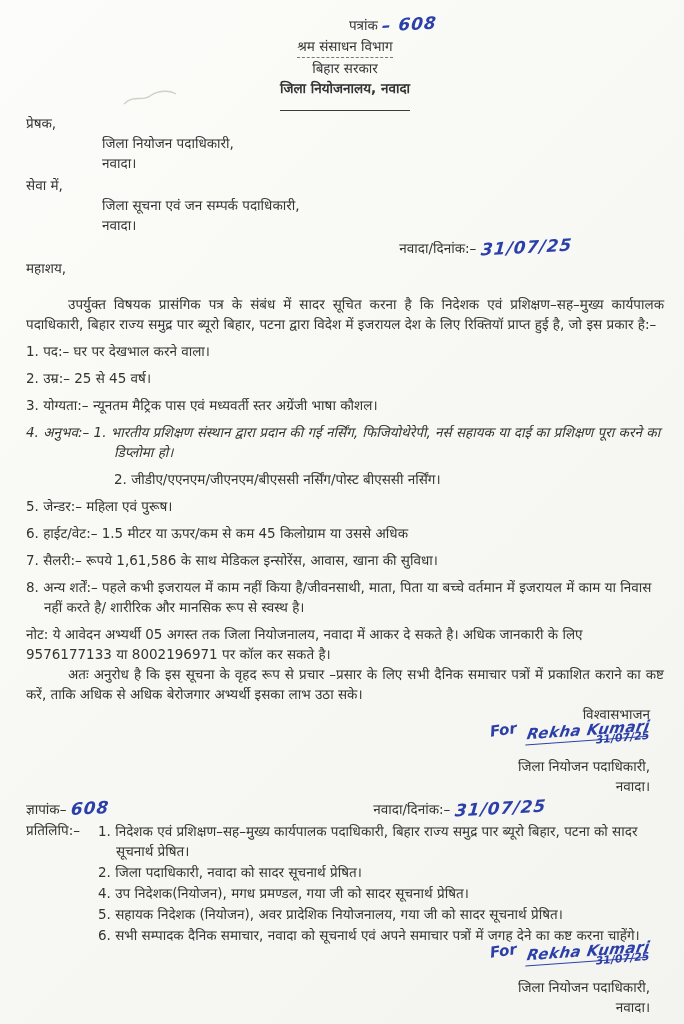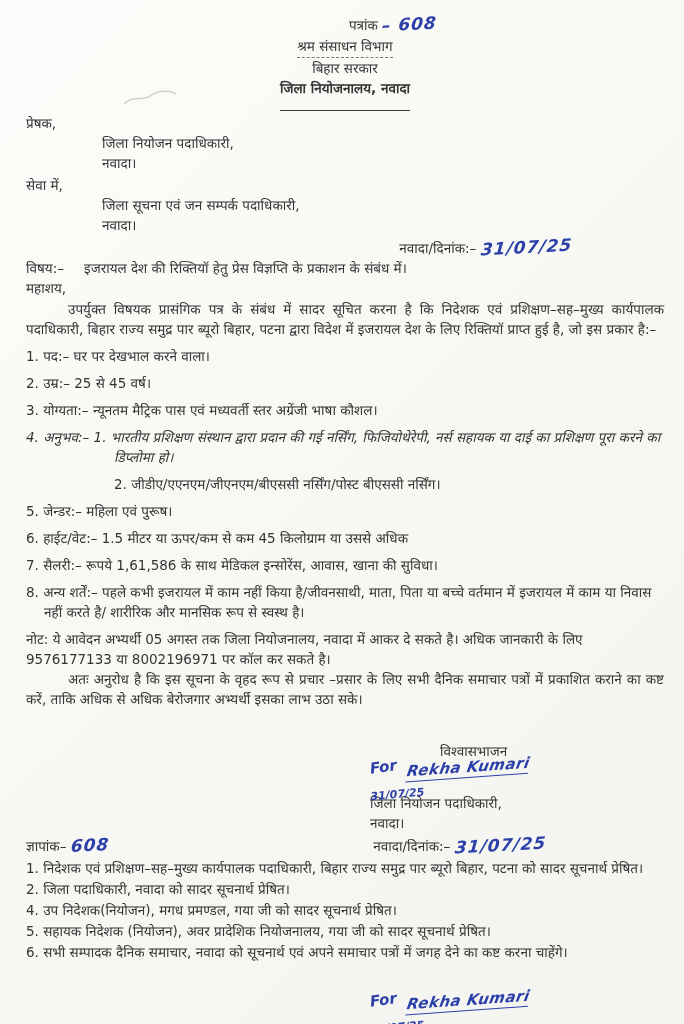--- a/index.html
+++ b/index.html
@@ -28,27 +28,27 @@
   }
   .hand-big { font-size: 17px; }
   .office-title { display:inline-block; border-bottom: 1.5px solid #3a3a3a; padding-bottom: 12px; font-weight: 600; }
   .dept-title { display:inline-block; border-bottom: 1px dashed rgba(50,50,50,.65); padding-bottom: 1px; }
   .addr-label { margin-top: 2px; }
   .addr-line { padding-left: 76px; }
   .dateline { text-align: right; padding-right: 92px; margin-top: 2px; }
   .flexrow { display: flex; }
   .sub-label { width: 58px; flex-shrink: 0; }
   .sub-text { flex: 1; }
-  .body-para { text-indent: 42px; text-align: justify; margin-top: 1px; }
+  .body-para { text-indent: 42px; text-align: justify; margin-top: 16px; }
   .item { margin-top: 7px; }
   .item-exp { padding-left: 88px; text-indent: -88px; font-style: italic; }
   .item-exp-sub { padding-left: 88px; }
   .item-wrap { padding-left: 18px; text-indent: -18px; }
   .closing-para { text-indent: 42px; text-align: justify; }
-  .sigblock { width: 280px; margin-left: auto; margin-right: 14px; text-align: left; margin-top: 32px; }
+  .sigblock { width: 280px; margin-left: auto; margin-right: 14px; text-align: right; }
   .sigblock .trust { padding-left: 70px; }
   .script-row { margin-top: -4px; margin-bottom: -2px; white-space: nowrap; }
   .script-for { display:inline-block; color:#2b3fa8; font-style: italic; font-weight:700; font-size:15px; transform: rotate(-8deg); margin-right: 10px; }
   .script-name {
     display:inline-block; color:#2b3fa8; font-style: italic; font-weight:700; font-size:15px;
     transform: rotate(-4deg) skewX(-14deg);
     border-bottom: 1.5px solid #2b3fa8;
     letter-spacing: .5px;
   }
   .script-date { display:block; color:#2b3fa8; font-style: italic; font-size:11px; font-weight:600; transform: rotate(-5deg); margin-top:-3px; }
@@ -81,24 +81,20 @@
   <div class="addr-line">नवादा।</div>
   <div class="addr-label">सेवा में,</div>
   <div class="addr-line">जिला सूचना एवं जन सम्पर्क पदाधिकारी,</div>
   <div class="addr-line">नवादा।</div>
 
   <div class="dateline">
     <span>नवादा/दिनांक:–</span>
     <span class="hand hand-big">31/07/25</span>
   </div>
 
-  <div class="flexrow">
-    <span class="sub-label">विषय:–</span>
-    <span class="sub-text">इजरायल देश की रिक्तियॉ हेतु प्रेस विज्ञप्ति के प्रकाशन के संबंध में।</span>
-  </div>
 
   <div>महाशय,</div>
   <div class="body-para">उपर्युक्त विषयक प्रासंगिक पत्र के संबंध में सादर सूचित करना है कि निदेशक एवं प्रशिक्षण–सह–मुख्य कार्यपालक पदाधिकारी, बिहार राज्य समुद्र पार ब्यूरो बिहार, पटना द्वारा विदेश में इजरायल देश के लिए रिक्तियॉ प्राप्त हुई है, जो इस प्रकार है:–</div>
 
   <div class="item">1. पद:– घर पर देखभाल करने वाला।</div>
   <div class="item">2. उम्र:– 25 से 45 वर्ष।</div>
   <div class="item">3. योग्यता:– न्यूनतम मैट्रिक पास एवं मध्यवर्ती स्तर अग्रेंजी भाषा कौशल।</div>
   <div class="item item-exp">4. अनुभव:– 1. भारतीय प्रशिक्षण संस्थान द्वारा प्रदान की गई नर्सिंग, फिजियोथेरेपी, नर्स सहायक या दाई का प्रशिक्षण पूरा करने का डिप्लोमा हो।</div>
   <div class="item item-exp-sub">2. जीडीए/एएनएम/जीएनएम/बीएससी नर्सिंग/पोस्ट बीएससी नर्सिंग।</div>
   <div class="item">5. जेन्डर:– महिला एवं पुरूष।</div>
@@ -124,20 +120,21 @@
       <span>ज्ञापांक–</span>
       <span class="hand hand-big">608</span>
     </span>
     <span>
       <span>नवादा/दिनांक:–</span>
       <span class="hand hand-big">31/07/25</span>
     </span>
   </div>
 
   <div class="copies">
+    <span class="copies-label">प्रतिलिपि:–</span>
     <span class="copies-list">
       <div class="copy-item">1. निदेशक एवं प्रशिक्षण–सह–मुख्य कार्यपालक पदाधिकारी, बिहार राज्य समुद्र पार ब्यूरो बिहार, पटना को सादर सूचनार्थ प्रेषित।</div>
       <div class="copy-item">2. जिला पदाधिकारी, नवादा को सादर सूचनार्थ प्रेषित।</div>
       <div class="copy-item">4. उप निदेशक(नियोजन), मगध प्रमण्डल, गया जी को सादर सूचनार्थ प्रेषित।</div>
       <div class="copy-item">5. सहायक निदेशक (नियोजन), अवर प्रादेशिक नियोजनालय, गया जी को सादर सूचनार्थ प्रेषित।</div>
       <div class="copy-item">6. सभी सम्पादक दैनिक समाचार, नवादा को सूचनार्थ एवं अपने समाचार पत्रों में जगह देने का कष्ट करना चाहेंगे।</div>
     </span>
   </div>
 
   <div class="sigblock">

